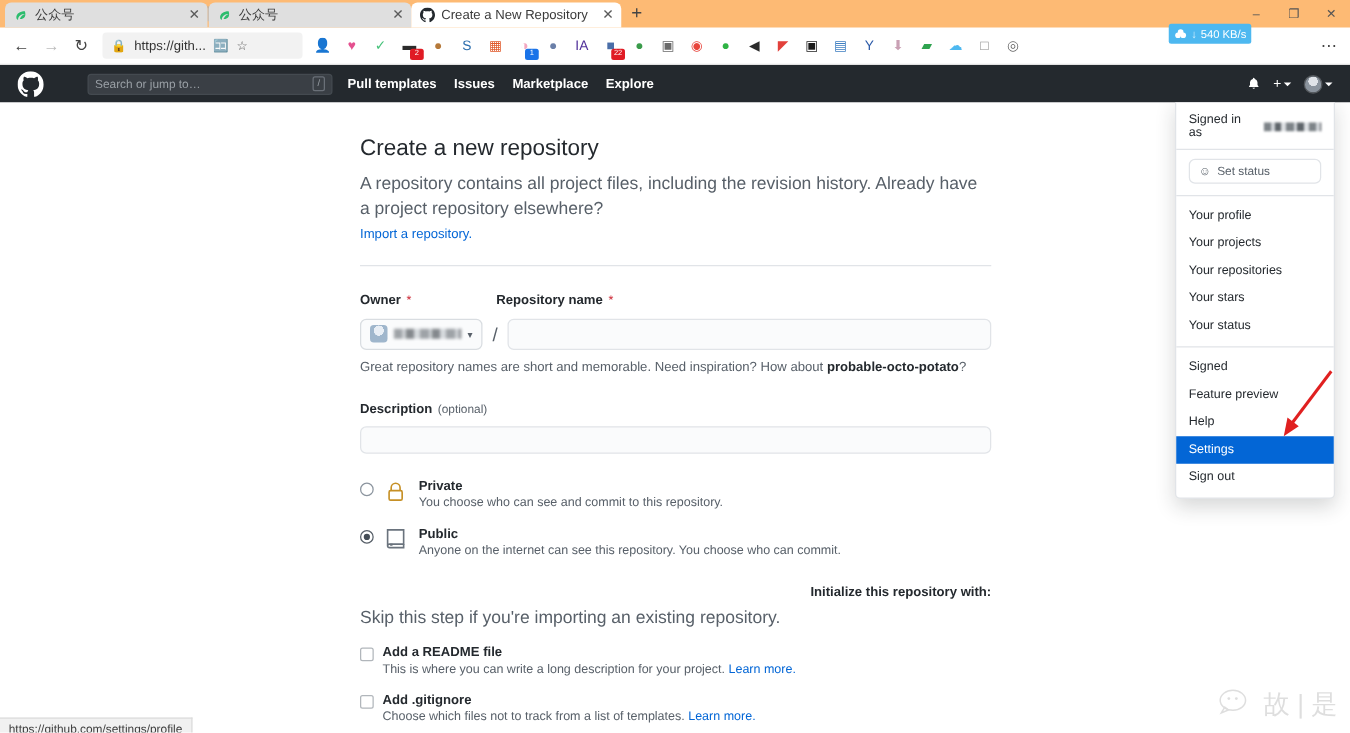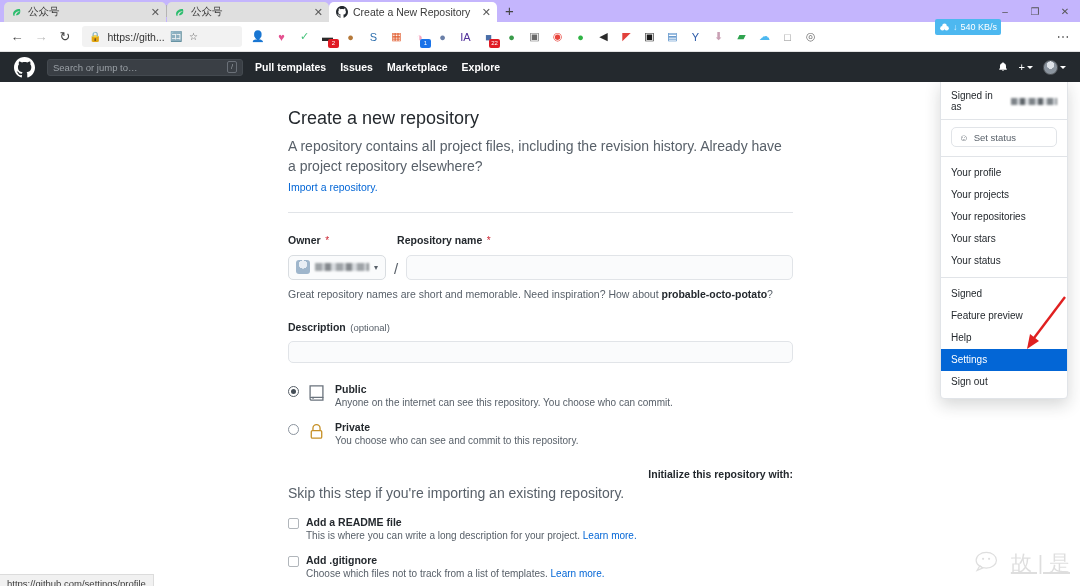--- a/index.html
+++ b/index.html
@@ -4,21 +4,21 @@
 <style>
   * { box-sizing: border-box; margin: 0; padding: 0; }
   html, body {
     width: 1080px; height: 586px;
     font-family: "Liberation Sans", sans-serif;
     overflow: hidden; background: #fff;
   }
   
   #browser-window { width: 1080px; height: 586px; position: relative; background: #fff; }
   #titlebar {
-    height: 22px; background: #c4b5fd; display: flex; align-items: flex-end;
+    height: 22px; background: #fdba74; display: flex; align-items: flex-end;
     position: relative;
   }
   .tabstrip { display: flex; align-items: flex-end; height: 22px; flex: 1; padding-left: 4px; }
   .tab {
     height: 20px; width: 162px; display: flex; align-items: center;
     gap: 5px; padding: 0 6px; font-size: 10.5px; color: #3a3a3a;
     border-radius: 5px 5px 0 0; position: relative;
   }
   .tab.inactive { background: #dfdfdf; }
   .tab.active { background: #fff; width: 168px; }
@@ -60,21 +60,21 @@
   }
   .speed-badge .dl { color: #d8f0ff; }
   
   #gh-header {
     height: 30px; background: #24292e; display: flex; align-items: center;
     padding: 0 14px; gap: 12px;
   }
   .gh-logo { width: 21px; height: 21px; }
   #gh-search {
     width: 196px; height: 17px; background: #3a3f45; border: 1px solid #444a50;
-    border-radius: 3px; display: flex; align-items: center; padding: 0 5px;
+    border-radius: 3px; display: flex; align-items: center; padding: 0 5px; margin-left: 23px;
   }
   #gh-search .ph { font-size: 9.5px; color: #9aa0a6; flex: 1; }
   .slash-key {
     border: 1px solid #6a7078; border-radius: 2px; font-size: 7.5px;
     color: #9aa0a6; padding: 0 3px; line-height: 10px;
   }
   .gh-nav { display: flex; gap: 14px; }
   .gh-nav a { color: #fff; font-size: 10.5px; font-weight: bold; text-decoration: none; }
   .gh-right { margin-left: auto; display: flex; align-items: center; gap: 10px; }
   .gh-right .ico { color: #fff; font-size: 11px; display: flex; align-items: center; gap: 2px; }
@@ -145,21 +145,21 @@
   .status-btn {
     margin: 7px 10px 9px; height: 20px; border: 1px solid #e1e4e8; border-radius: 5px;
     display: flex; align-items: center; gap: 5px; padding: 0 7px; font-size: 9.5px; color: #586069;
   }
   .menu-item { font-size: 10px; color: #24292e; padding: 5px 10px; line-height: 12px; }
   .menu-item.selected { background: #0366d6; color: #fff; }
   #red-arrow { position: absolute; right: 10px; top: 210px; width: 52px; height: 62px; z-index: 25; pointer-events: none; }
   
   #watermark {
     position: absolute; right: 10px; bottom: 14px; display: flex; align-items: center;
-    gap: 6px; opacity: .22; color: #6b6b6b; font-size: 21px; z-index: 5; text-decoration: underline;
+    gap: 6px; opacity: .22; color: #6b6b6b; font-size: 21px; z-index: 5;
   }
   #statusbar {
     position: absolute; left: 0; bottom: 0; height: 17px; background: #f1f1f1;
     border-top: 1px solid #dcdcdc; border-right: 1px solid #dcdcdc;
     display: flex; align-items: center; padding: 0 7px; font-size: 9.5px; color: #3c3c3c; z-index: 10;
   }
 </style>
 </head>
 <body>
 
@@ -374,46 +374,46 @@
       </div>
 
       <div style="margin-top:17px;">
         <span class="field-label">Description</span>
         <span class="optional">(optional)</span>
         <div class="desc-input"></div>
       </div>
 
       <div style="margin-top:20px;">
         <div class="vis-row">
+          <span class="radio"></span>
+          <span class="vis-icon">
+            <svg width="19" height="19" viewBox="0 0 16 16">
+                <path fill="none" stroke="#c69026" stroke-width="1.1" d="M5 7.2V5.2a3 3 0 016 0v2"></path>
+                <rect x="3.6" y="7.2" width="8.8" height="6.4" rx="1" fill="none" stroke="#c69026" stroke-width="1.1"></rect>
+              </svg>
+          </span>
+          <div>
+            <div class="vis-title">Private</div>
+            <div class="vis-desc">You choose who can see and commit to this repository.</div>
+          </div>
+        </div>
+        <div class="vis-row">
           <span class="radio on"></span>
           <span class="vis-icon">
             <svg width="19" height="19" viewBox="0 0 16 16">
                 <path fill="none" stroke="#6a737d" stroke-width="1.1" d="M2.6 1.6h10.8v9.6H3.8a1.2 1.2 0 00-1.2 1.2V1.6z"></path>
                 <path fill="none" stroke="#6a737d" stroke-width="1.1" d="M2.6 12.4a1.2 1.2 0 001.2 1.2h9.6v-2.4"></path>
                 <rect x="4.3" y="10.9" width="1.6" height="1.4" fill="#6a737d"></rect>
               </svg>
           </span>
           <div>
             <div class="vis-title">Public</div>
             <div class="vis-desc">Anyone on the internet can see this repository. You choose who can commit.</div>
           </div>
         </div>
-        <div class="vis-row">
-          <span class="radio"></span>
-          <span class="vis-icon">
-            <svg width="19" height="19" viewBox="0 0 16 16">
-                <path fill="none" stroke="#c69026" stroke-width="1.1" d="M5 7.2V5.2a3 3 0 016 0v2"></path>
-                <rect x="3.6" y="7.2" width="8.8" height="6.4" rx="1" fill="none" stroke="#c69026" stroke-width="1.1"></rect>
-              </svg>
-          </span>
-          <div>
-            <div class="vis-title">Private</div>
-            <div class="vis-desc">You choose who can see and commit to this repository.</div>
-          </div>
-        </div>
       </div>
 
       <div style="margin-top:22px;">
         <div class="sec-title">Initialize this repository with:</div>
         <div class="subtle" style="margin-top:3px;">Skip this step if you're importing an existing repository.</div>
 
         <div class="chk-row">
           <span class="checkbox"></span>
           <div>
             <div class="chk-title">Add a README file</div>

